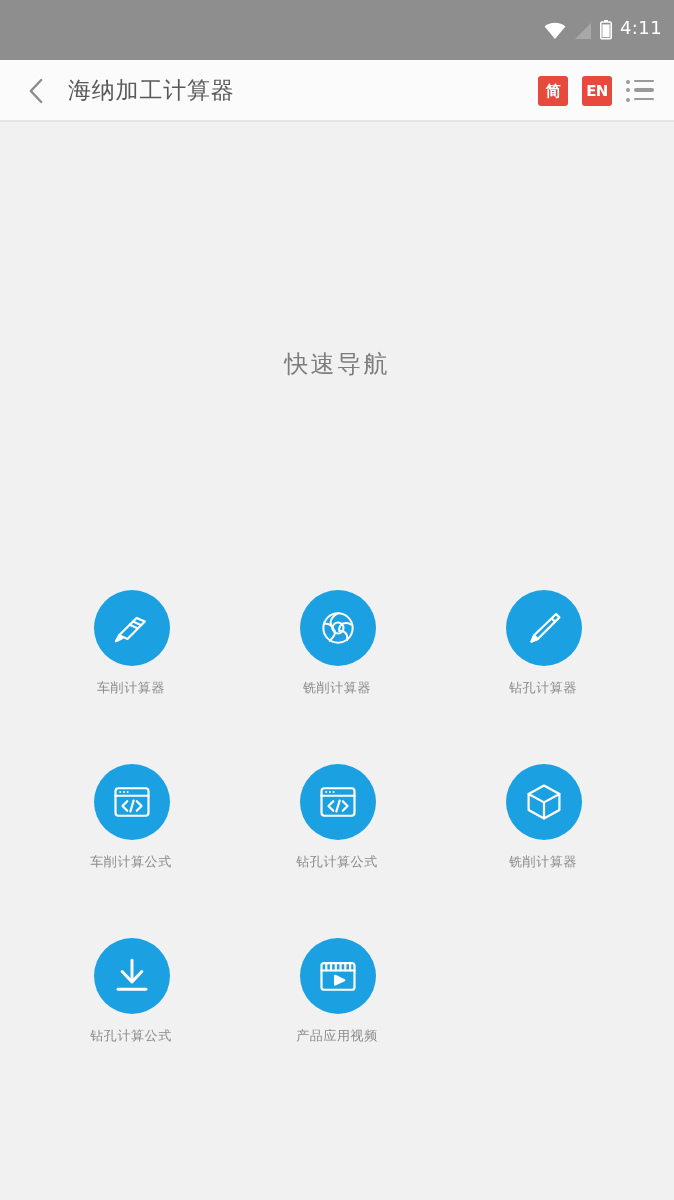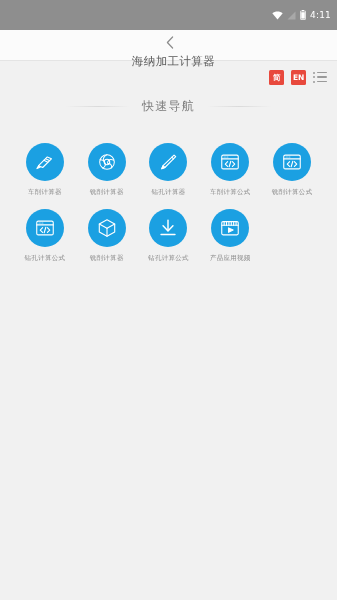--- a/index.html
+++ b/index.html
@@ -35,21 +35,20 @@
   }
 
   
   .header {
     height:31px;
     background:#fbfbfb;
     border-bottom:1px solid #e4e4e4;
     display:flex;
     align-items:center;
     padding:0 8px 0 10px;
-    flex-direction:column;
   }
   .back-btn {
     width:16px; height:24px;
     display:flex; align-items:center; justify-content:center;
     flex:0 0 auto;
   }
   .header-title {
     margin-left:8px;
     font-size:11.5px;
     color:#5a5a5a;
@@ -84,39 +83,40 @@
   
   .content { padding-top:0; }
 
   .section-head {
     display:flex;
     align-items:center;
     justify-content:center;
     gap:12px;
     margin-top:37px;
     padding:0 30px;
+    flex-direction:column;
   }
   .section-rule {
     flex:0 0 64px;
     height:1px;
     background:linear-gradient(to right,rgba(215,215,215,0),#dadada,rgba(215,215,215,0));
   }
   .section-title {
     font-size:12px;
     color:#7d7d7d;
     letter-spacing:1.2px;
     white-space:nowrap;
   }
 
   
   .grid {
     margin-top:28px;
     display:grid;
-    grid-template-columns:repeat(5,1fr);
-    row-gap:12px;
+    grid-template-columns:repeat(3,1fr);
+    row-gap:33px;
     padding:0 14px;
   }
   .tile {
     display:flex;
     flex-direction:column;
     align-items:center;
   }
   .tile-circle {
     width:38px; height:38px;
     border-radius:50%;
@@ -253,53 +253,36 @@
               <circle cx="9.6" cy="6.5" r="0.55" fill="#ffffff" stroke="none"></circle>
               <path d="M9.4 11.6 L6.8 14.2 L9.4 16.8"></path>
               <path d="M14.6 11.6 L17.2 14.2 L14.6 16.8"></path>
               <path d="M12.9 11.2 L11.1 17.2"></path>
             </g>
           </svg>
         </div>
         <div class="tile-label">车削计算公式</div>
       </div>
 
+
       <div class="tile">
         <div class="tile-circle">
           <svg width="22" height="22" viewBox="0 0 24 24">
             <g fill="none" stroke="#ffffff" stroke-width="1.2" stroke-linejoin="round" stroke-linecap="round">
               <rect x="3" y="4.5" width="18" height="15" rx="1.6"></rect>
               <path d="M3 8.6 H21"></path>
               <circle cx="5.6" cy="6.5" r="0.55" fill="#ffffff" stroke="none"></circle>
               <circle cx="7.6" cy="6.5" r="0.55" fill="#ffffff" stroke="none"></circle>
               <circle cx="9.6" cy="6.5" r="0.55" fill="#ffffff" stroke="none"></circle>
               <path d="M9.4 11.6 L6.8 14.2 L9.4 16.8"></path>
               <path d="M14.6 11.6 L17.2 14.2 L14.6 16.8"></path>
               <path d="M12.9 11.2 L11.1 17.2"></path>
             </g>
           </svg>
         </div>
-        <div class="tile-label">铣削计算公式</div>
-      </div>
-
-      <div class="tile">
-        <div class="tile-circle">
-          <svg width="22" height="22" viewBox="0 0 24 24">
-            <g fill="none" stroke="#ffffff" stroke-width="1.2" stroke-linejoin="round" stroke-linecap="round">
-              <rect x="3" y="4.5" width="18" height="15" rx="1.6"></rect>
-              <path d="M3 8.6 H21"></path>
-              <circle cx="5.6" cy="6.5" r="0.55" fill="#ffffff" stroke="none"></circle>
-              <circle cx="7.6" cy="6.5" r="0.55" fill="#ffffff" stroke="none"></circle>
-              <circle cx="9.6" cy="6.5" r="0.55" fill="#ffffff" stroke="none"></circle>
-              <path d="M9.4 11.6 L6.8 14.2 L9.4 16.8"></path>
-              <path d="M14.6 11.6 L17.2 14.2 L14.6 16.8"></path>
-              <path d="M12.9 11.2 L11.1 17.2"></path>
-            </g>
-          </svg>
-        </div>
         <div class="tile-label">钻孔计算公式</div>
       </div>
 
       <div class="tile">
         <div class="tile-circle">
           <svg width="22" height="22" viewBox="0 0 24 24">
             <g fill="none" stroke="#ffffff" stroke-width="1.2" stroke-linejoin="round" stroke-linecap="round">
               <path d="M12 3 L20.4 7.6 L20.4 16.4 L12 21 L3.6 16.4 L3.6 7.6 Z"></path>
               <path d="M3.6 7.6 L12 12.2 L20.4 7.6"></path>
               <path d="M12 12.2 L12 21"></path>

